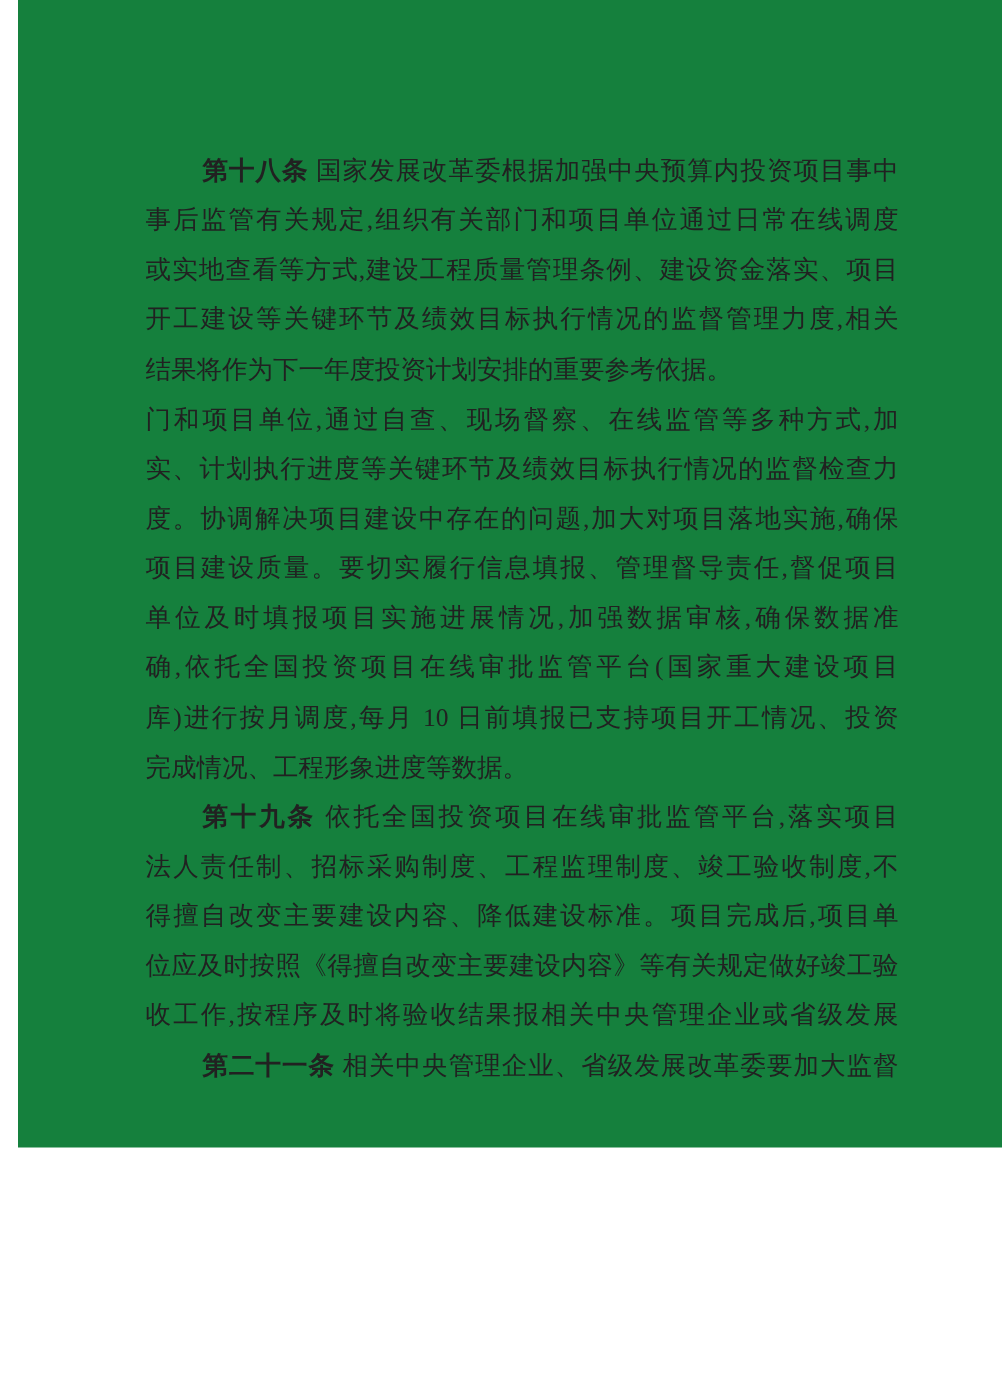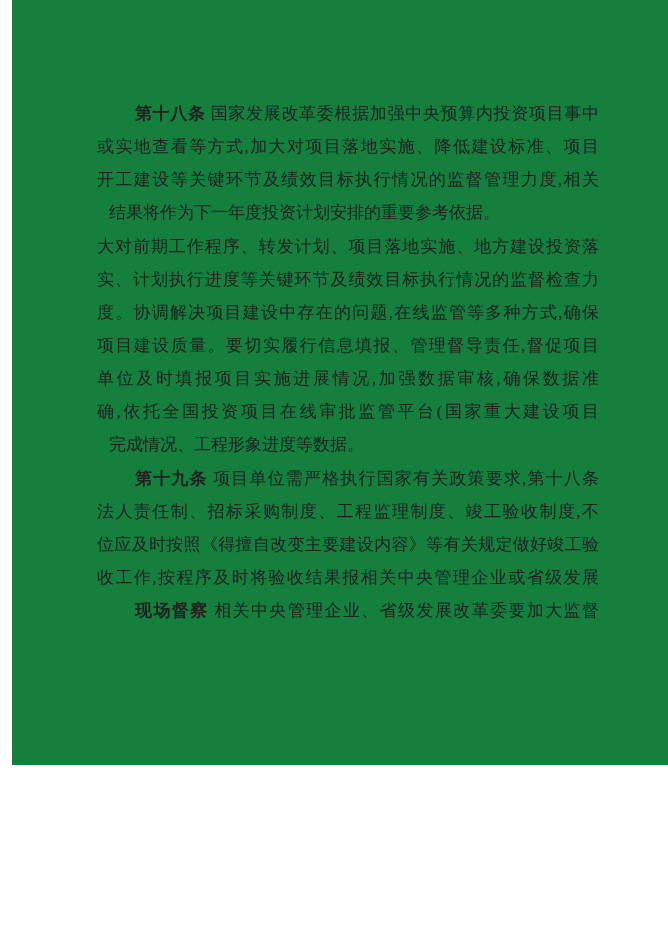--- a/index.html
+++ b/index.html
@@ -30,49 +30,51 @@
   .line {
     height: 33.15px;
     line-height: 33.15px;
     text-align: justify;
     text-align-last: justify;
     overflow: hidden;
   }
   .line.end {
     text-align: left;
     text-align-last: left;
-    margin-left: 12px;
   }
   .line.first {
     text-indent: 38px;
   }
   .head {
     font-weight: 700;
   }
 </style>
 </head>
 <body>
 
 <div class="page">
   <div class="textblock">
 
     <div class="line first"><span class="head">第十八条</span><span> 国家发展改革委根据加强中央预算内投资项目事中</span></div>
-    <div class="line"><span>或实地查看等方式,加大对项目落地实施、降低建设标准、项目</span></div>
+    <div class="line"><span>事后监管有关规定,组织有关部门和项目单位通过日常在线调度</span></div>
+    <div class="line"><span>或实地查看等方式,建设工程质量管理条例、建设资金落实、项目</span></div>
     <div class="line"><span>开工建设等关键环节及绩效目标执行情况的监督管理力度,相关</span></div>
     <div class="line end"><span>结果将作为下一年度投资计划安排的重要参考依据。</span></div>
 
-    <div class="line"><span>大对前期工作程序、转发计划、项目落地实施、地方建设投资落</span></div>
+    <div class="line"><span>门和项目单位,通过自查、现场督察、在线监管等多种方式,加</span></div>
     <div class="line"><span>实、计划执行进度等关键环节及绩效目标执行情况的监督检查力</span></div>
-    <div class="line"><span>度。协调解决项目建设中存在的问题,在线监管等多种方式,确保</span></div>
+    <div class="line"><span>度。协调解决项目建设中存在的问题,加大对项目落地实施,确保</span></div>
     <div class="line"><span>项目建设质量。要切实履行信息填报、管理督导责任,督促项目</span></div>
     <div class="line"><span>单位及时填报项目实施进展情况,加强数据审核,确保数据准</span></div>
     <div class="line"><span>确,依托全国投资项目在线审批监管平台(国家重大建设项目</span></div>
+    <div class="line"><span>库)进行按月调度,每月 10 日前填报已支持项目开工情况、投资</span></div>
     <div class="line end"><span>完成情况、工程形象进度等数据。</span></div>
 
-    <div class="line first"><span class="head">第十九条</span><span> 项目单位需严格执行国家有关政策要求,第十八条</span></div>
+    <div class="line first"><span class="head">第十九条</span><span> 依托全国投资项目在线审批监管平台,落实项目</span></div>
     <div class="line"><span>法人责任制、招标采购制度、工程监理制度、竣工验收制度,不</span></div>
+    <div class="line"><span>得擅自改变主要建设内容、降低建设标准。项目完成后,项目单</span></div>
     <div class="line"><span>位应及时按照《得擅自改变主要建设内容》等有关规定做好竣工验</span></div>
     <div class="line"><span>收工作,按程序及时将验收结果报相关中央管理企业或省级发展</span></div>
 
-    <div class="line first"><span class="head">现场督察</span><span> 相关中央管理企业、省级发展改革委要加大监督</span></div>
+    <div class="line first"><span class="head">第二十一条</span><span> 相关中央管理企业、省级发展改革委要加大监督</span></div>
 
   </div>
 </div>
 
 </body></html>

